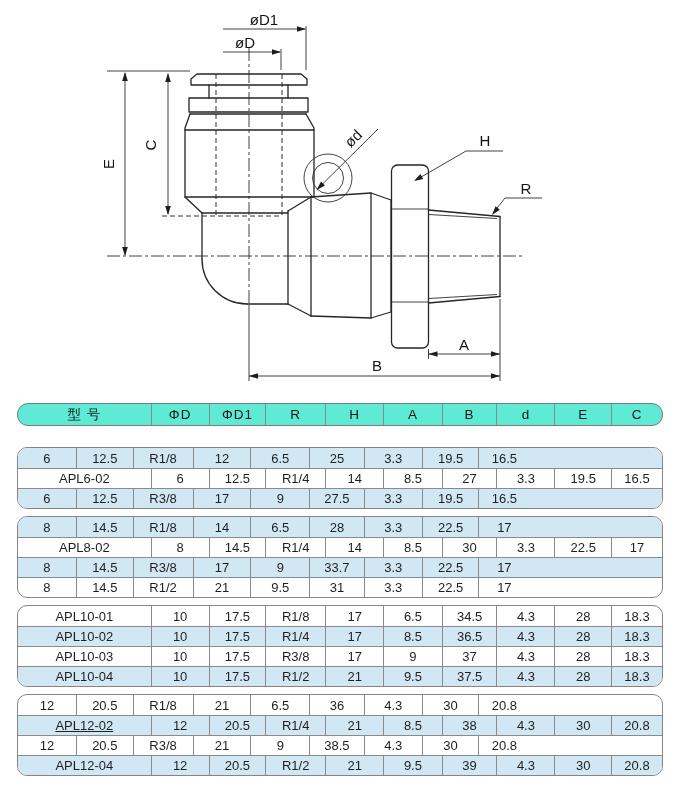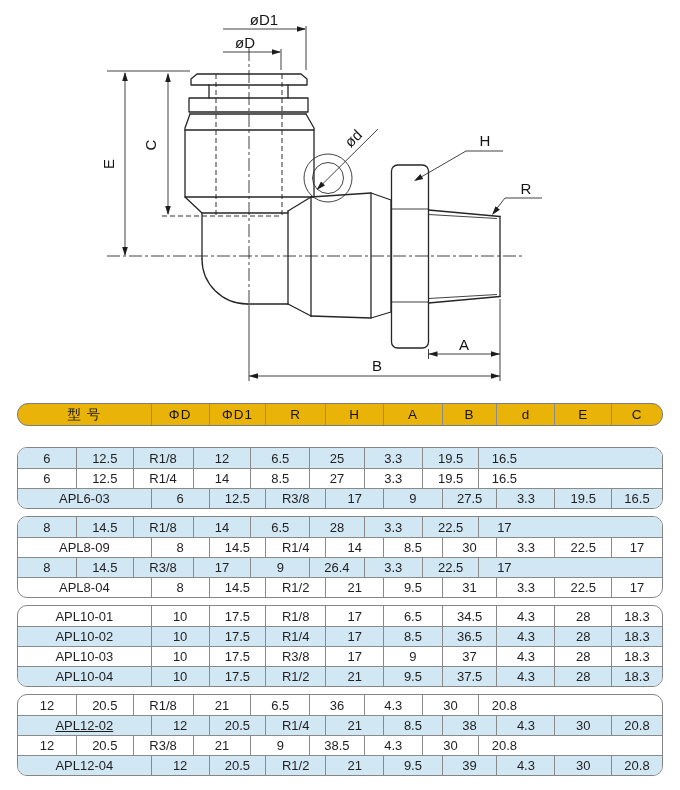--- a/index.html
+++ b/index.html
@@ -131,21 +131,21 @@
 
       <path class="tl" d="M249,305 V381"></path>
       <path class="tl" d="M249,376 H500"></path>
       <path class="ar" d="M249,376 L258,373.2 L258,378.8 Z"></path>
       <path class="ar" d="M500,376 L491,373.2 L491,378.8 Z"></path>
       <text class="dimtxt" x="377" y="371" text-anchor="middle">B</text>
     </g>
   </svg>
 
   <div class="table-wrap">
-    <div class="thead" id="thead" style="background: #eab308;">
+    <div class="thead" id="thead" style="background: #5eead4;">
         <div class="cell" style="width: 20.6%;">型 号</div>
         <div class="cell" style="width: 9%;">ΦD</div>
         <div class="cell" style="width: 8.8%;">ΦD1</div>
         <div class="cell" style="width: 9.3%;">R</div>
         <div class="cell" style="width: 9%;">H</div>
         <div class="cell" style="width: 9.1%;">A</div>
         <div class="cell" style="width: 8.5%;">B</div>
         <div class="cell" style="width: 9%;">d</div>
         <div class="cell" style="width: 8.8%;">E</div>
         <div class="cell" style="width: 7.9%;">C</div>
@@ -157,32 +157,32 @@
             <div class="cell" style="width: 8.8%;">12.5</div>
             <div class="cell" style="width: 9.3%;">R1/8</div>
             <div class="cell" style="width: 9%;">12</div>
             <div class="cell" style="width: 9.1%;">6.5</div>
             <div class="cell" style="width: 8.5%;">25</div>
             <div class="cell" style="width: 9%;">3.3</div>
             <div class="cell" style="width: 8.8%;">19.5</div>
             <div class="cell" style="width: 7.9%;">16.5</div>
           </div>
           <div class="row">
+            <div class="cell" style="width: 20.6%;">APL6-02</div>
             <div class="cell" style="width: 9%;">6</div>
             <div class="cell" style="width: 8.8%;">12.5</div>
             <div class="cell" style="width: 9.3%;">R1/4</div>
             <div class="cell" style="width: 9%;">14</div>
             <div class="cell" style="width: 9.1%;">8.5</div>
             <div class="cell" style="width: 8.5%;">27</div>
             <div class="cell" style="width: 9%;">3.3</div>
             <div class="cell" style="width: 8.8%;">19.5</div>
             <div class="cell" style="width: 7.9%;">16.5</div>
           </div>
           <div class="row" style="background: rgb(210, 231, 244);">
-            <div class="cell" style="width: 20.6%;">APL6-03</div>
             <div class="cell" style="width: 9%;">6</div>
             <div class="cell" style="width: 8.8%;">12.5</div>
             <div class="cell" style="width: 9.3%;">R3/8</div>
             <div class="cell" style="width: 9%;">17</div>
             <div class="cell" style="width: 9.1%;">9</div>
             <div class="cell" style="width: 8.5%;">27.5</div>
             <div class="cell" style="width: 9%;">3.3</div>
             <div class="cell" style="width: 8.8%;">19.5</div>
             <div class="cell" style="width: 7.9%;">16.5</div>
           </div>
@@ -193,44 +193,43 @@
             <div class="cell" style="width: 8.8%;">14.5</div>
             <div class="cell" style="width: 9.3%;">R1/8</div>
             <div class="cell" style="width: 9%;">14</div>
             <div class="cell" style="width: 9.1%;">6.5</div>
             <div class="cell" style="width: 8.5%;">28</div>
             <div class="cell" style="width: 9%;">3.3</div>
             <div class="cell" style="width: 8.8%;">22.5</div>
             <div class="cell" style="width: 7.9%;">17</div>
           </div>
           <div class="row">
-            <div class="cell" style="width: 20.6%;">APL8-09</div>
+            <div class="cell" style="width: 20.6%;">APL8-02</div>
             <div class="cell" style="width: 9%;">8</div>
             <div class="cell" style="width: 8.8%;">14.5</div>
             <div class="cell" style="width: 9.3%;">R1/4</div>
             <div class="cell" style="width: 9%;">14</div>
             <div class="cell" style="width: 9.1%;">8.5</div>
             <div class="cell" style="width: 8.5%;">30</div>
             <div class="cell" style="width: 9%;">3.3</div>
             <div class="cell" style="width: 8.8%;">22.5</div>
             <div class="cell" style="width: 7.9%;">17</div>
           </div>
           <div class="row" style="background: rgb(210, 231, 244);">
             <div class="cell" style="width: 9%;">8</div>
             <div class="cell" style="width: 8.8%;">14.5</div>
             <div class="cell" style="width: 9.3%;">R3/8</div>
             <div class="cell" style="width: 9%;">17</div>
             <div class="cell" style="width: 9.1%;">9</div>
-            <div class="cell" style="width: 8.5%;">26.4</div>
+            <div class="cell" style="width: 8.5%;">33.7</div>
             <div class="cell" style="width: 9%;">3.3</div>
             <div class="cell" style="width: 8.8%;">22.5</div>
             <div class="cell" style="width: 7.9%;">17</div>
           </div>
           <div class="row">
-            <div class="cell" style="width: 20.6%;">APL8-04</div>
             <div class="cell" style="width: 9%;">8</div>
             <div class="cell" style="width: 8.8%;">14.5</div>
             <div class="cell" style="width: 9.3%;">R1/2</div>
             <div class="cell" style="width: 9%;">21</div>
             <div class="cell" style="width: 9.1%;">9.5</div>
             <div class="cell" style="width: 8.5%;">31</div>
             <div class="cell" style="width: 9%;">3.3</div>
             <div class="cell" style="width: 8.8%;">22.5</div>
             <div class="cell" style="width: 7.9%;">17</div>
           </div>

